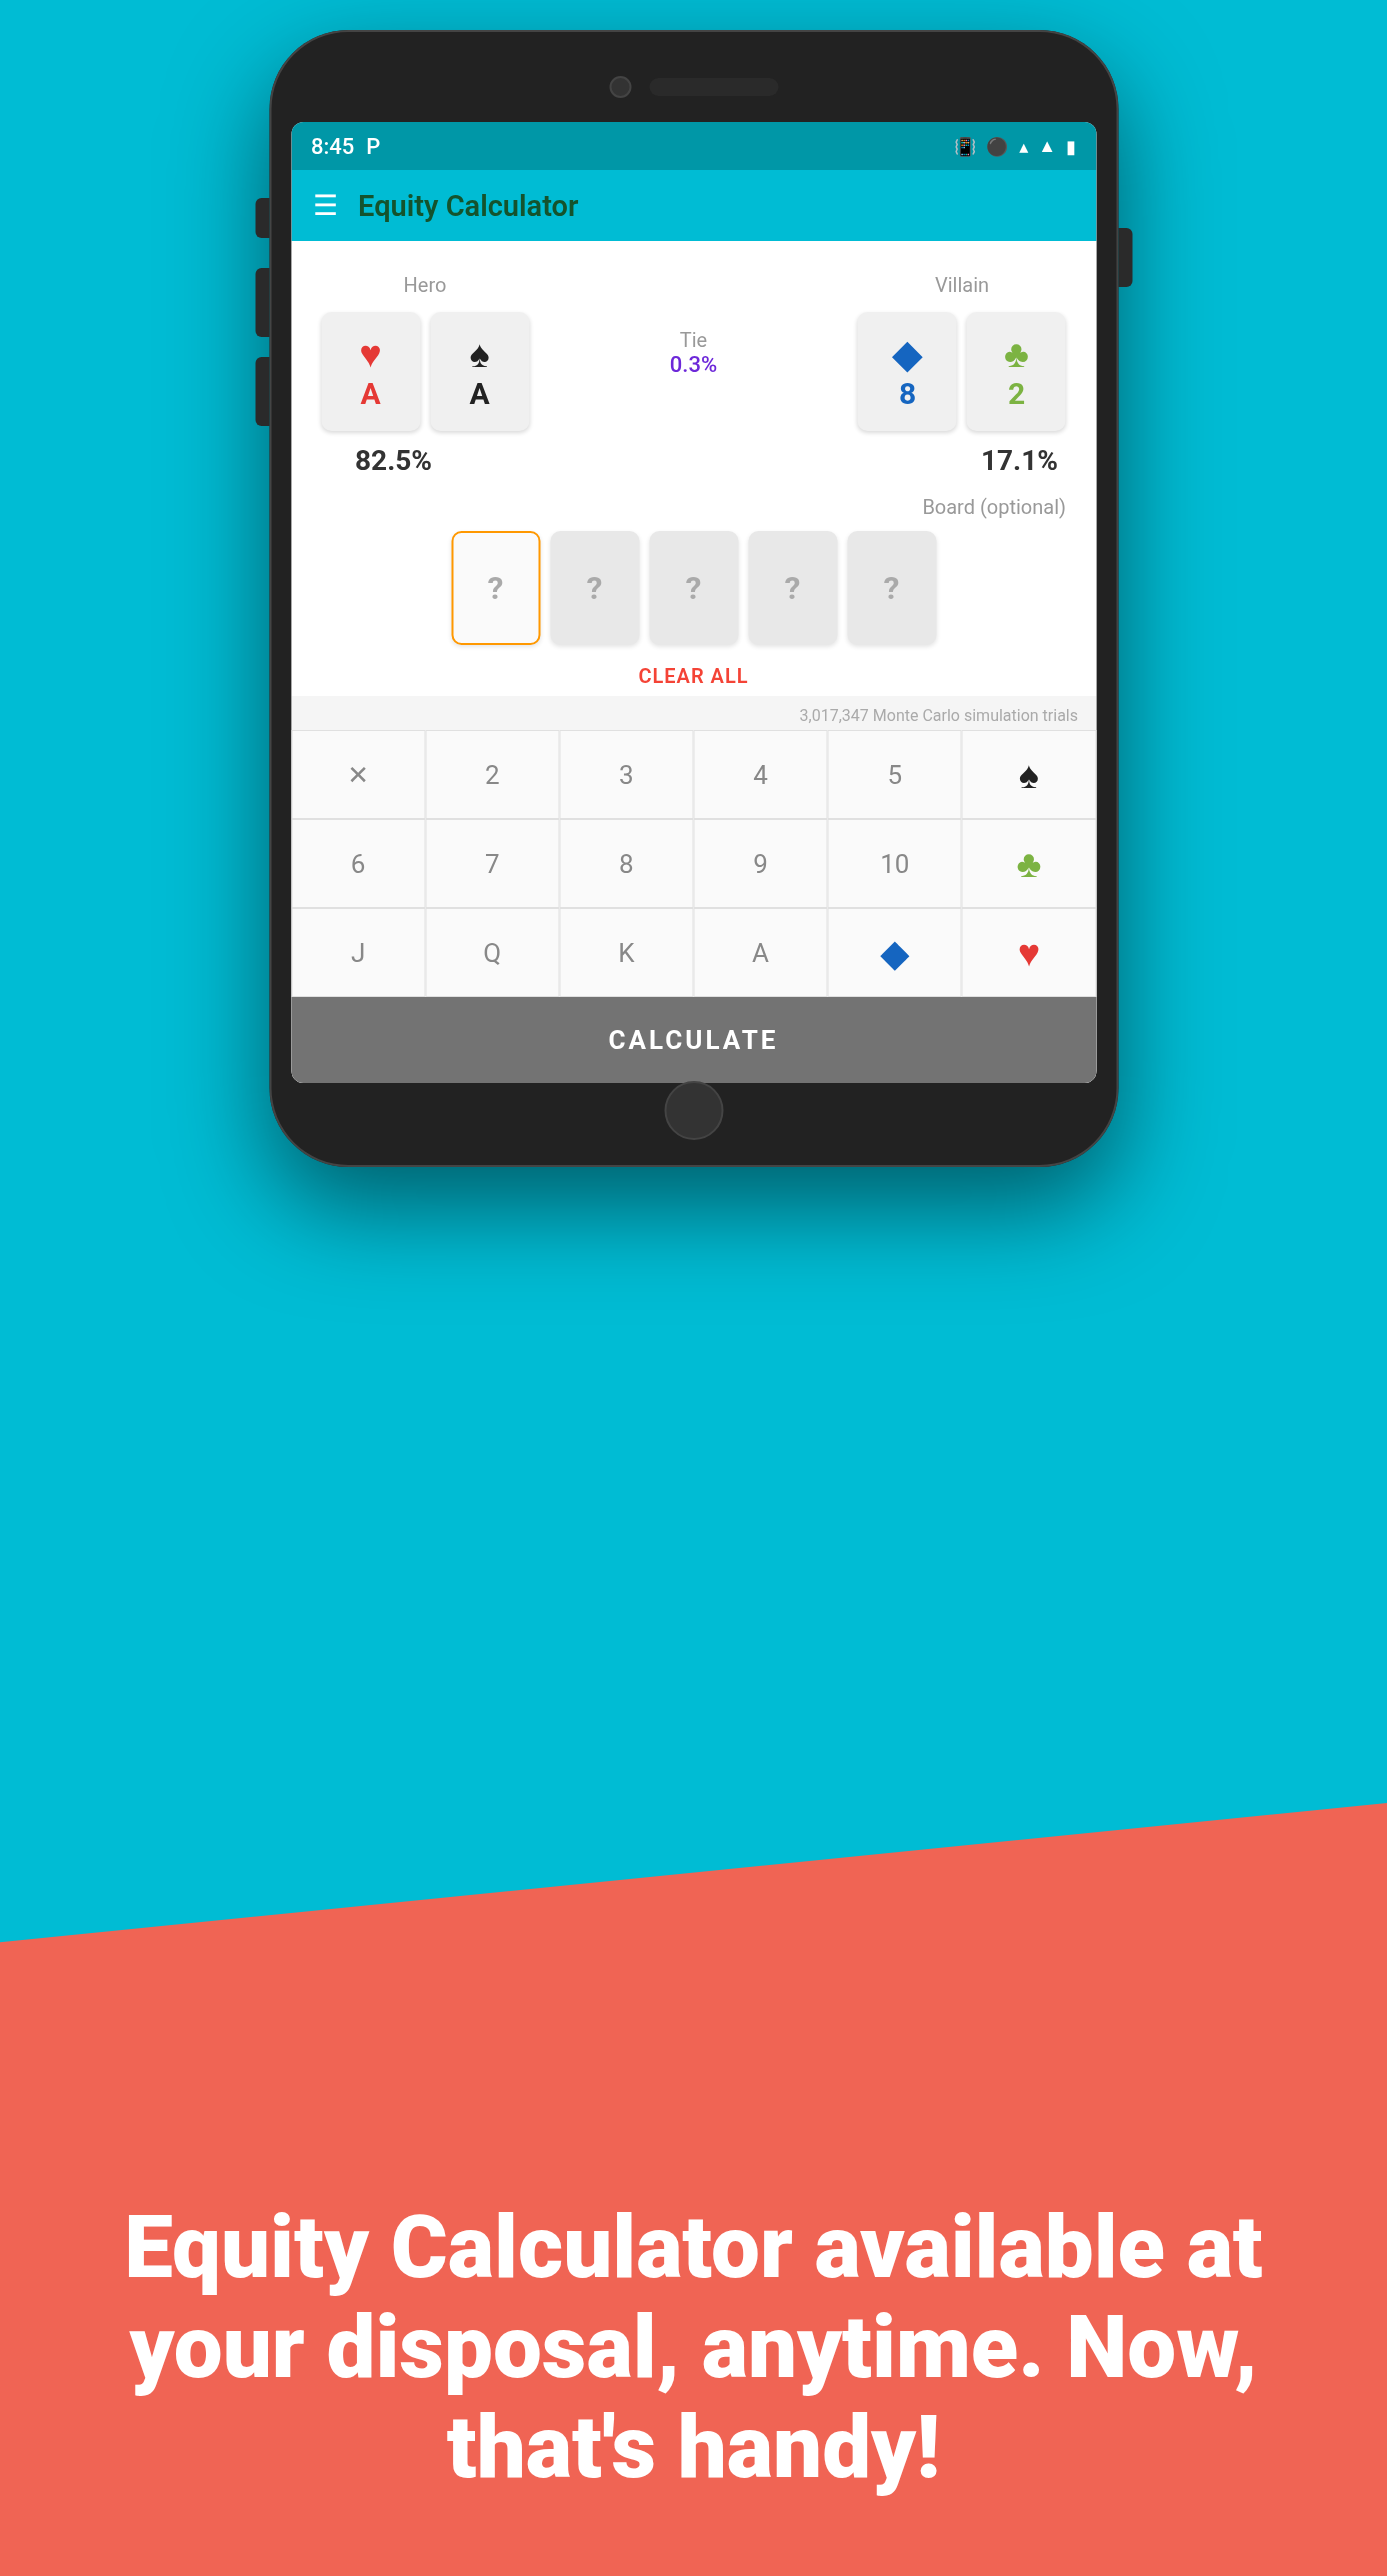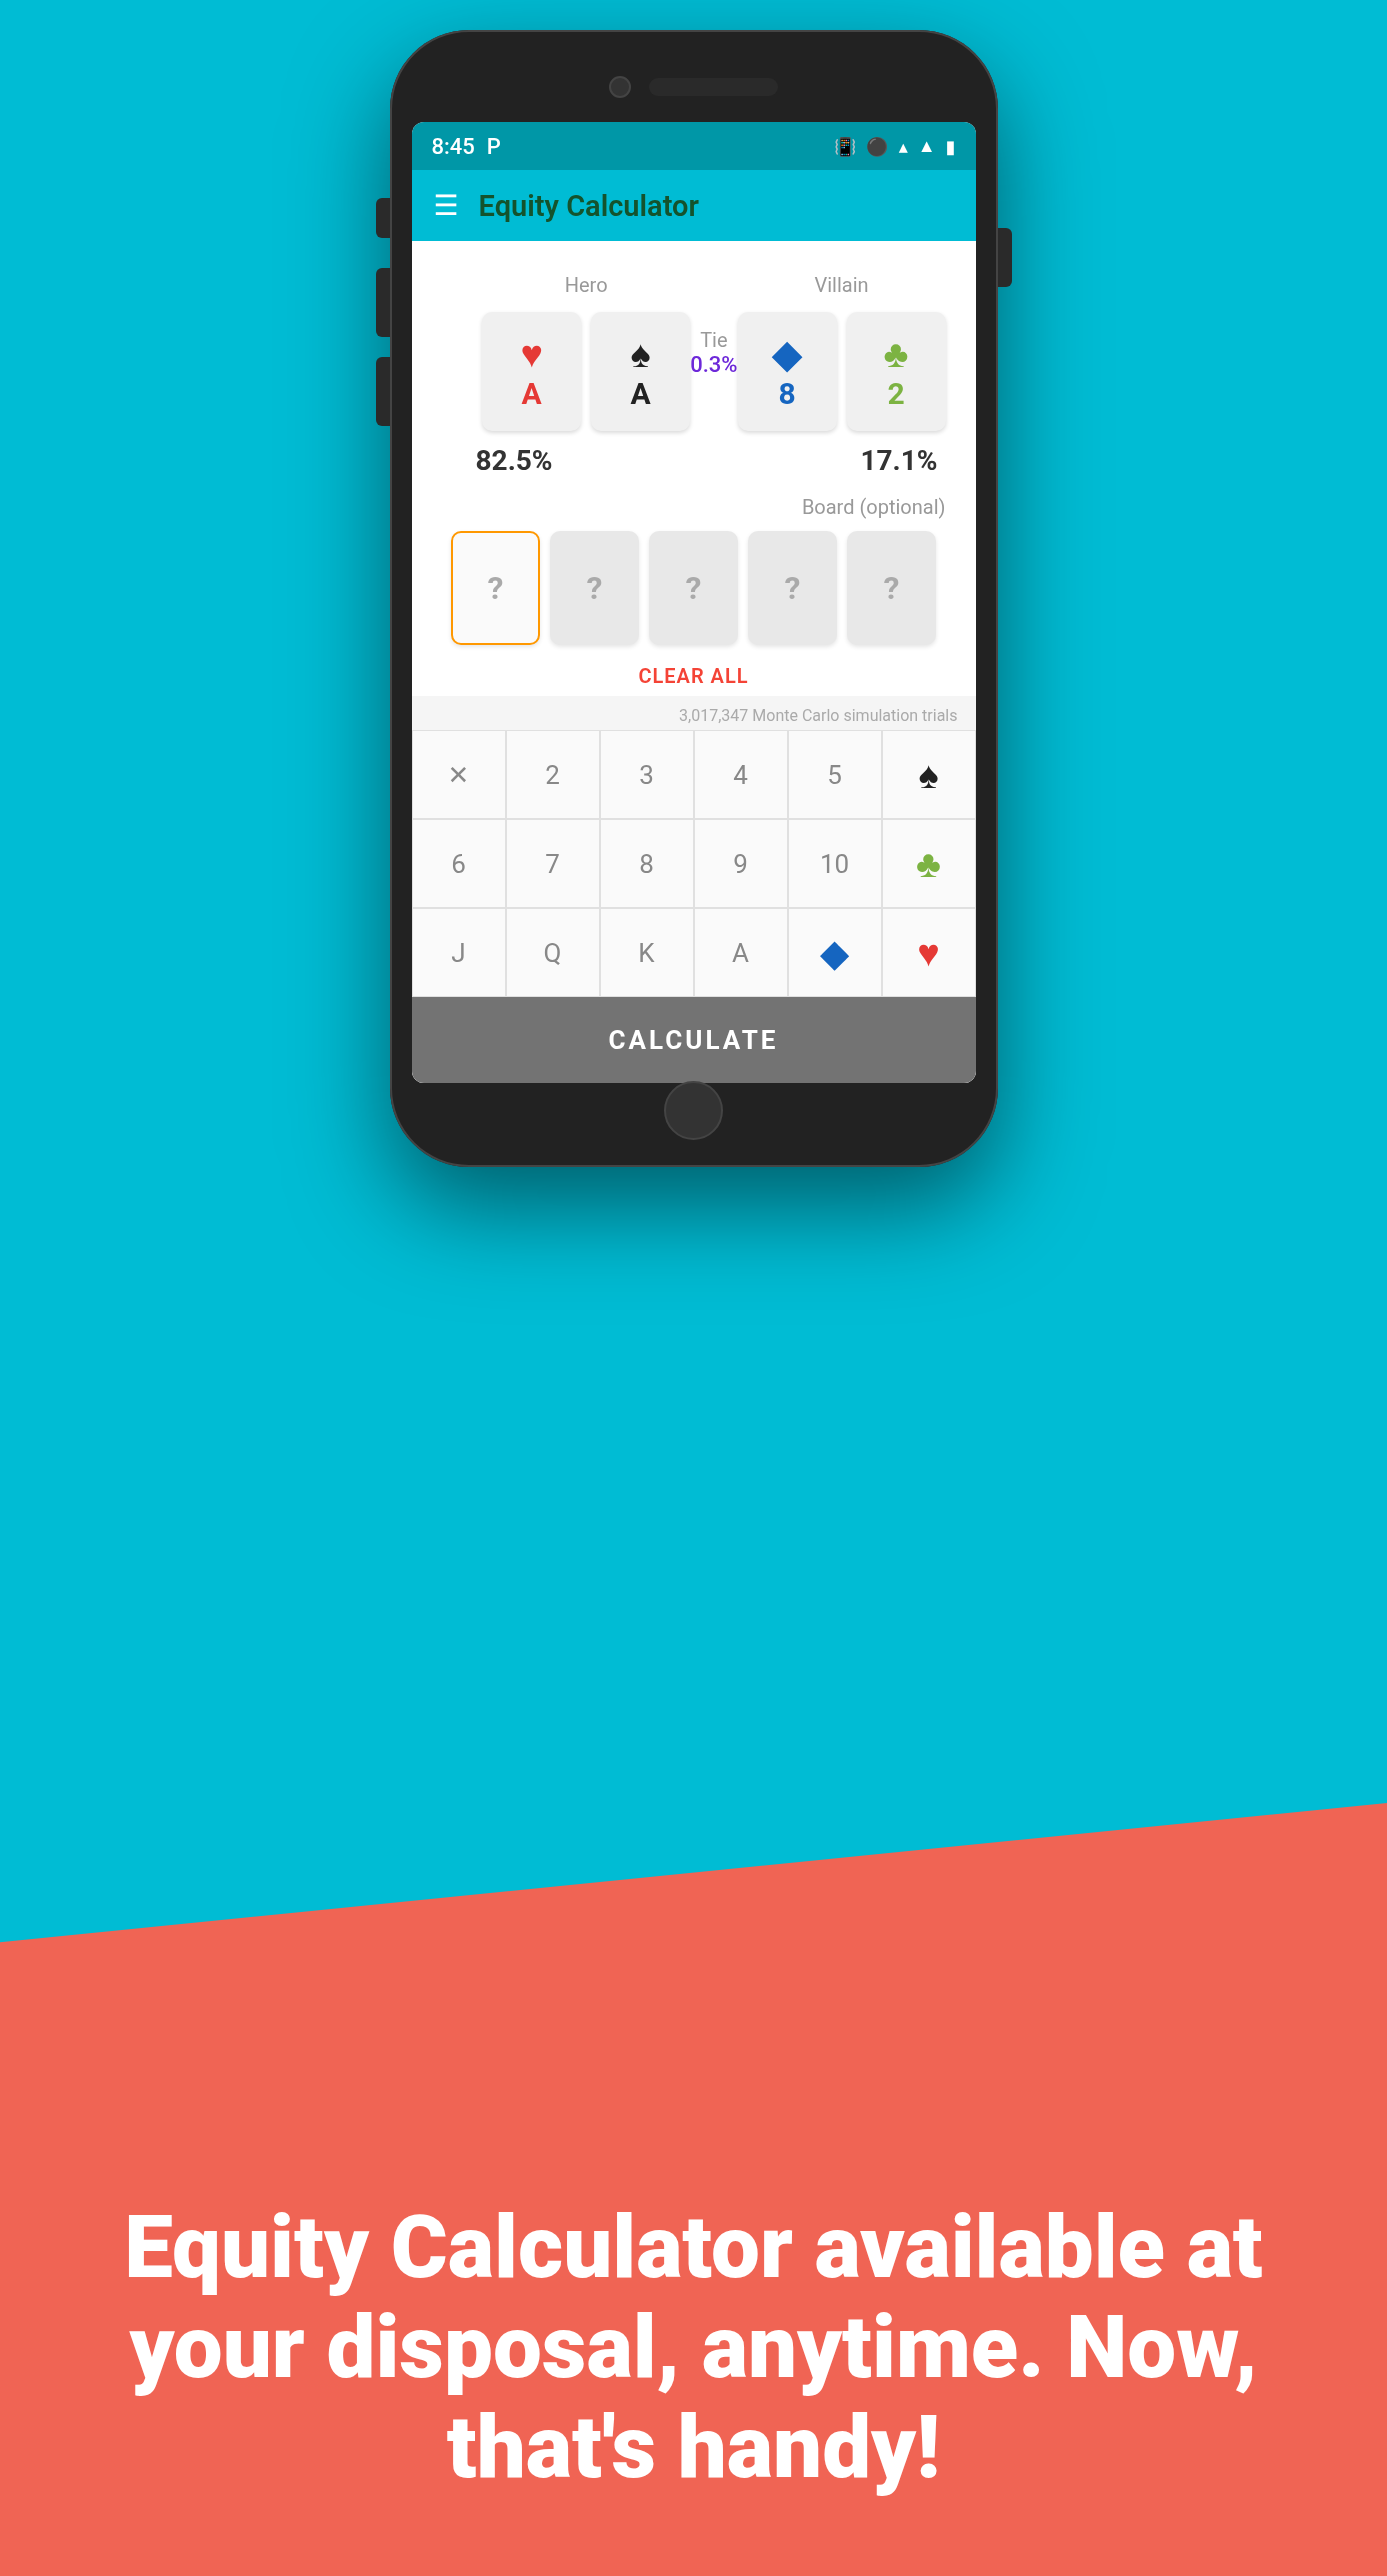--- a/index.html
+++ b/index.html
@@ -40,21 +40,21 @@
       line-height: 1.15;
       padding: 0 79px;
     }
 
     
     .phone-wrapper {
       position: absolute;
       top: 30px;
       left: 50%;
       transform: translateX(-50%);
-      width: 608px;
+      width: 849px;
     }
 
     
     .phone-outer {
       background: #222;
       border-radius: 79px;
       padding: 30px 22px;
       box-shadow: 0 40px 99px rgba(0,0,0,0.5), inset 0 0 0 2px #444;
       position: relative;
     }
@@ -145,21 +145,21 @@
     
     .main-content {
       background: white;
       padding: 22px 20px 0;
     }
 
     
     .cards-section {
       display: flex;
       align-items: center;
-      justify-content: flex-end;
+      justify-content: space-between;
       padding: 10px 10px 5px;
     }
 
     .player-group {
       display: flex;
       flex-direction: column;
       align-items: center;
       gap: 10px;
     }
 

